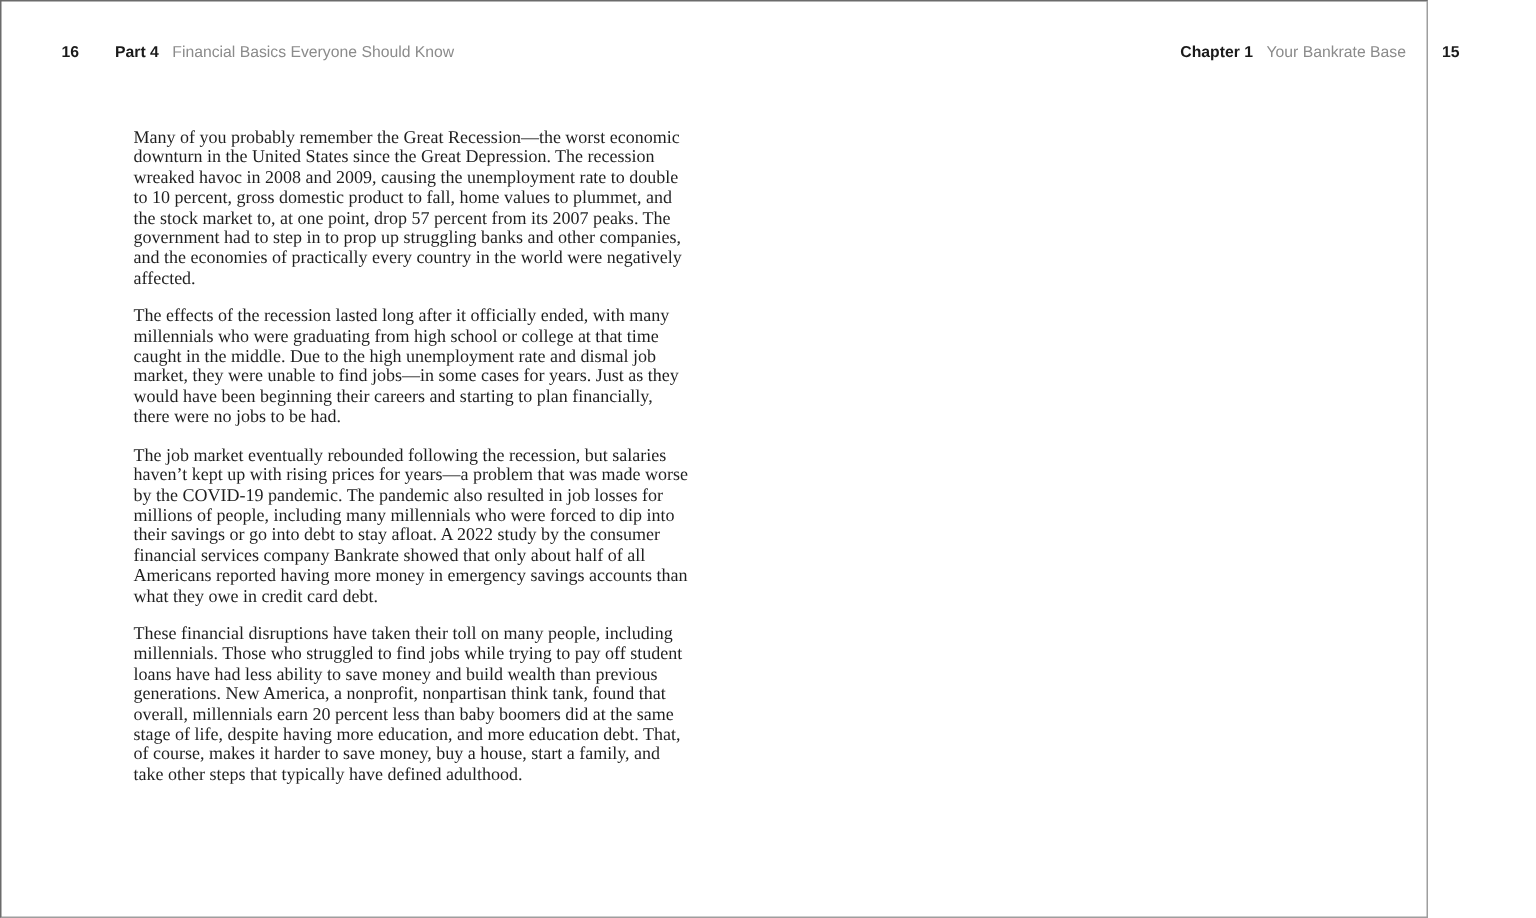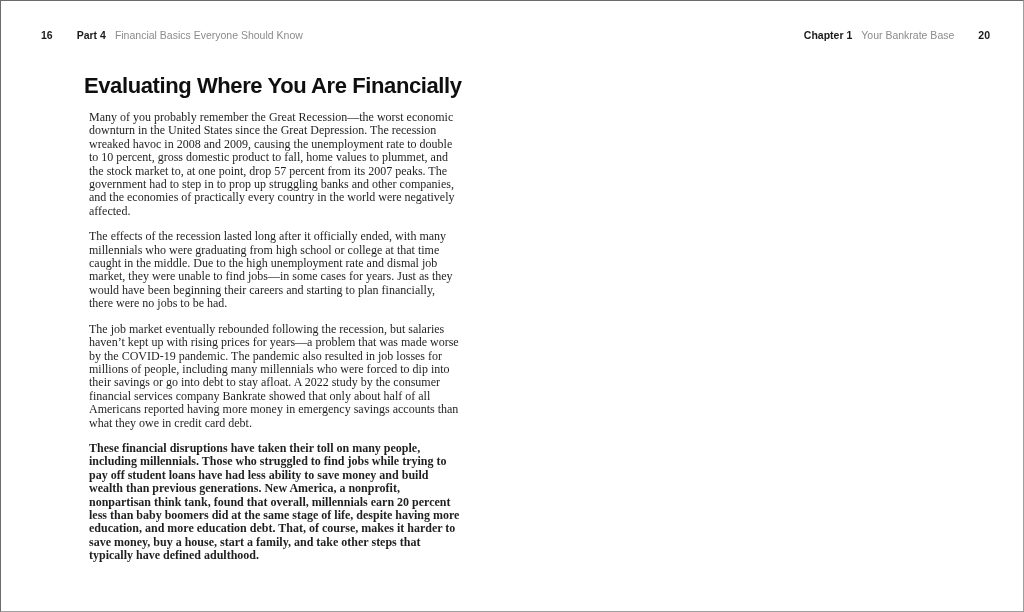--- a/index.html
+++ b/index.html
@@ -4,40 +4,40 @@
 <style>
   * { margin: 0; padding: 0; box-sizing: border-box; }
   html, body { background: #ffffff; }
   body {
     width: 1024px; height: 612px;
     font-family: "Liberation Serif", serif;
     position: relative; overflow: hidden;
   }
   .spread {
     position: absolute; inset: 0;
-    width: 1024px; height: 612px;
+    width: 952px; height: 612px;
     background: #ffffff;
     border: 1px solid #9e9e9e;
     border-top-color: #6b6b6b;
     border-left-color: #6b6b6b;
   }
   .page { position: absolute; top: 0; height: 612px; width: 512px; }
   .page-left  { left: 0; }
   .page-right { left: 512px; }
 
   
   .running-header {
     position: absolute; top: 28px;
     font-family: "Liberation Sans", sans-serif;
     font-size: 10.5px; line-height: 12px;
     white-space: nowrap;
     display: flex; align-items: baseline;
   }
   .rh-left  { left: 40px; }
-  .rh-right { right: 35px; align-items: flex-end; }
+  .rh-right { right: 52px; align-items: flex-end; }
   .rh-bold  { font-weight: 700; color: #1a1a1a; }
   .rh-muted { color: #8b8b8b; font-weight: 400; }
   .rh-gap-lg { width: 24px; display: inline-block; }
   .rh-gap-sm { width: 9px;  display: inline-block; }
 
   
   .section-title {
     font-family: "Liberation Sans", sans-serif;
     font-weight: 700; font-size: 22px; line-height: 26px;
     letter-spacing: -0.4px; color: #0f0f0f;
@@ -48,51 +48,50 @@
     position: absolute;
     width: 378px;
     color: #1f1f1f;
     font-size: 12px; line-height: 13.4px;
     text-align: left;
   }
   .col-left  { left: 83px; top: 72px; }
 
   .title-block { margin-bottom: 6px; }
   .para { margin: 12px 0 8px 5px; width: 371px; }
-  .para:last-child { margin-bottom: 0; font-weight: bold; }
+  .para:last-child { margin-bottom: 0; }
 </style>
 </head>
 <body>
 
 <div class="spread">
 
   <div class="page page-left">
 
     <div class="running-header rh-left">
       <span class="rh-bold">16</span>
       <span class="rh-gap-lg"></span>
       <span class="rh-bold">Part 4</span>
       <span class="rh-gap-sm"></span>
       <span class="rh-muted">Financial Basics Everyone Should Know</span>
     </div>
 
     <div class="body-col col-left">
-      <div class="section-title title-block">Evaluating Where You Are Financially</div>
       <p class="para">Many of you probably remember the Great Recession—the worst economic downturn in the United States since the Great Depression. The recession wreaked havoc in 2008 and 2009, causing the unemployment rate to double to 10 percent, gross domestic product to fall, home values to plummet, and the stock market to, at one point, drop 57 percent from its 2007 peaks. The government had to step in to prop up struggling banks and other companies, and the economies of practically every country in the world were negatively affected.</p>
       <p class="para">The effects of the recession lasted long after it officially ended, with many millennials who were graduating from high school or college at that time caught in the middle. Due to the high unemployment rate and dismal job market, they were unable to find jobs—in some cases for years. Just as they would have been beginning their careers and starting to plan financially, there were no jobs to be had.</p>
       <p class="para">The job market eventually rebounded following the recession, but salaries haven’t kept up with rising prices for years—a problem that was made worse by the COVID-19 pandemic. The pandemic also resulted in job losses for millions of people, including many millennials who were forced to dip into their savings or go into debt to stay afloat. A 2022 study by the consumer financial services company Bankrate showed that only about half of all Americans reported having more money in emergency savings accounts than what they owe in credit card debt.</p>
       <p class="para">These financial disruptions have taken their toll on many people, including millennials. Those who struggled to find jobs while trying to pay off student loans have had less ability to save money and build wealth than previous generations. New America, a nonprofit, nonpartisan think tank, found that overall, millennials earn 20 percent less than baby boomers did at the same stage of life, despite having more education, and more education debt. That, of course, makes it harder to save money, buy a house, start a family, and take other steps that typically have defined adulthood.</p>
     </div>
   </div>
 
   <div class="page page-right">
 
     <div class="running-header rh-right">
       <span class="rh-bold">Chapter 1</span>
       <span class="rh-gap-sm"></span>
       <span class="rh-muted">Your Bankrate Base</span>
       <span class="rh-gap-lg"></span>
-      <span class="rh-bold">20</span>
+      <span class="rh-bold">15</span>
     </div>
 
   </div>
 
 </div>
 
 </body></html>

